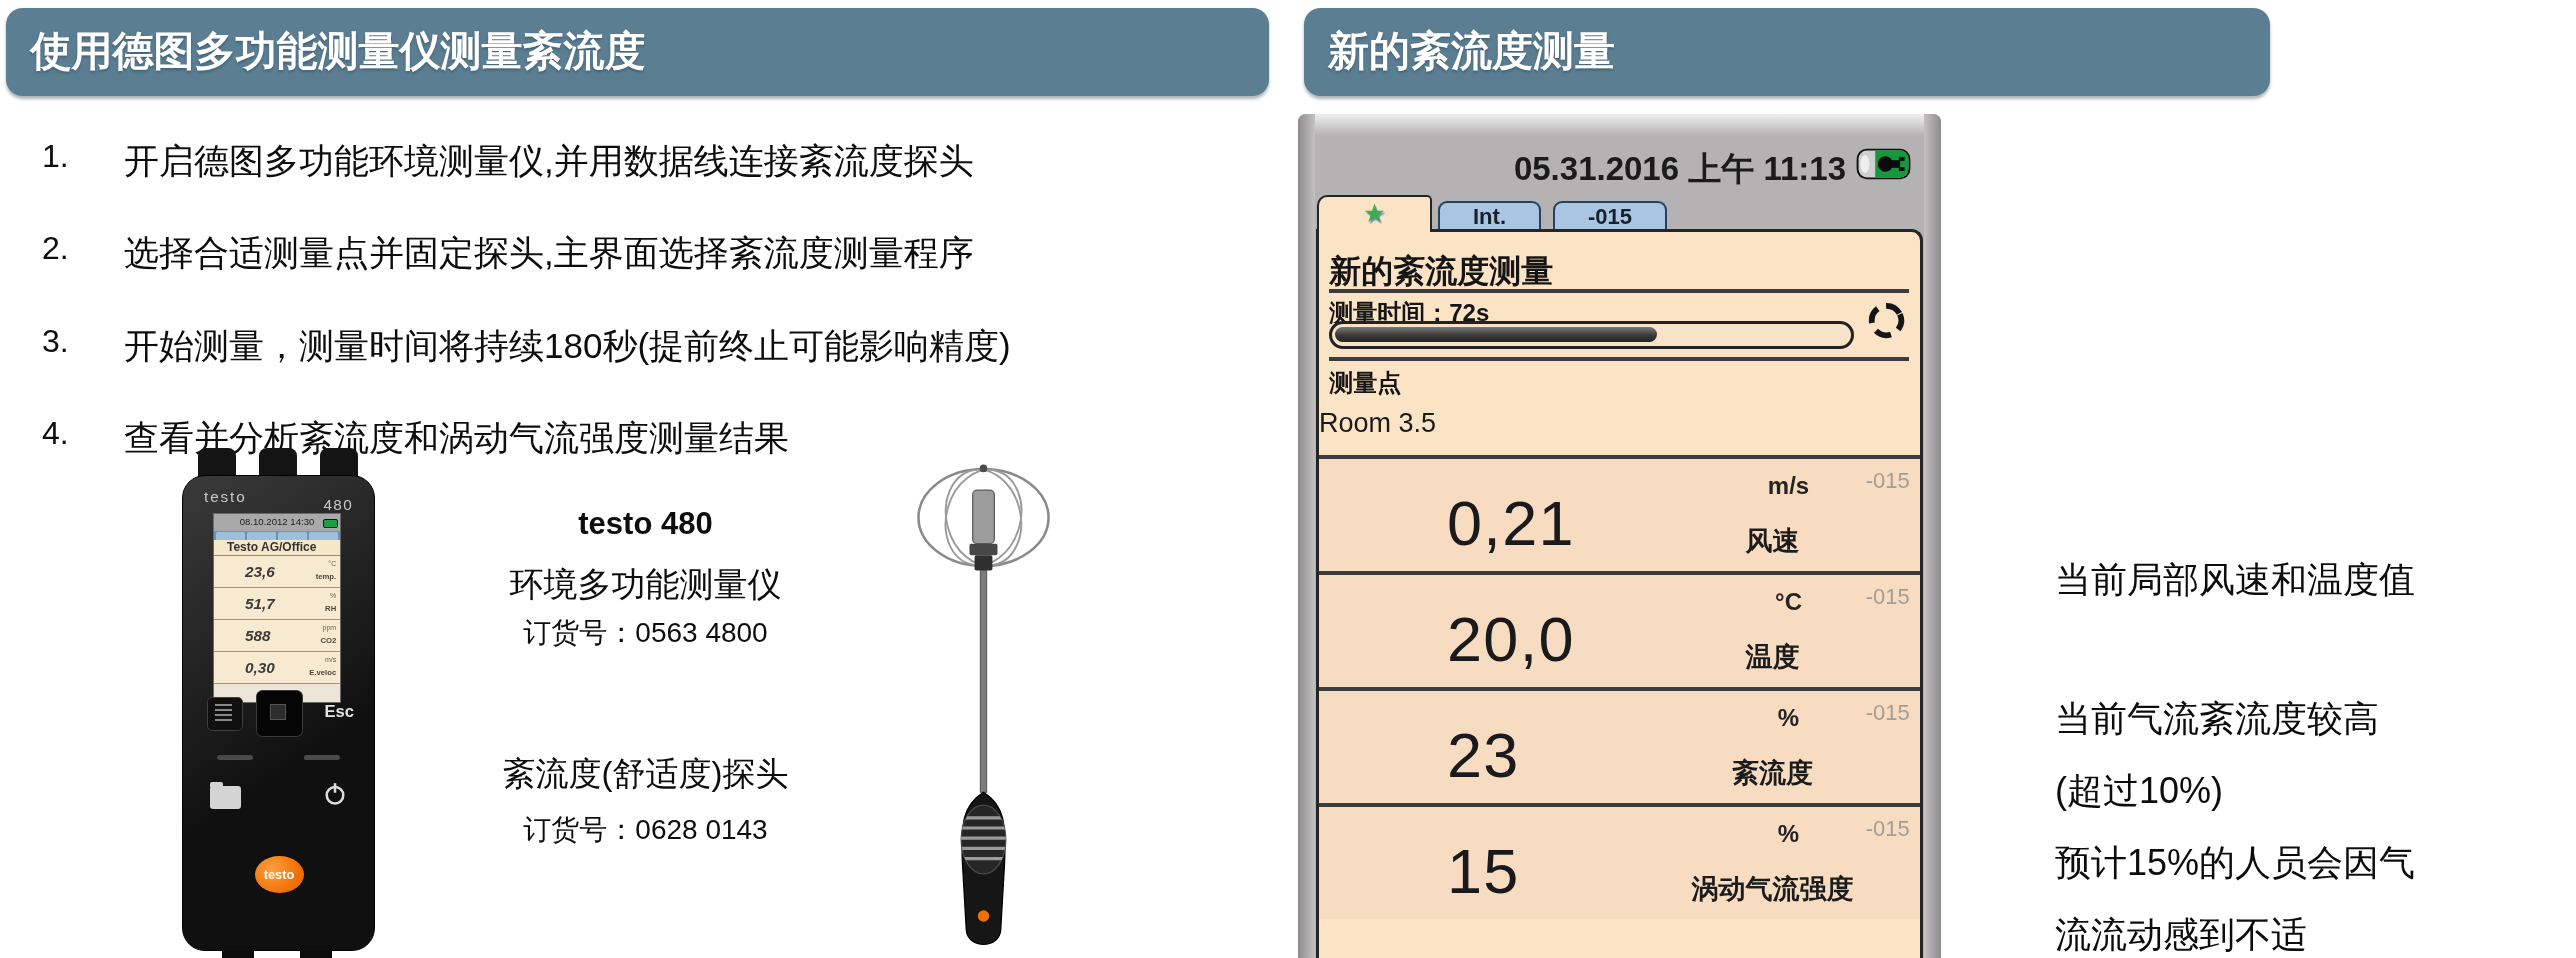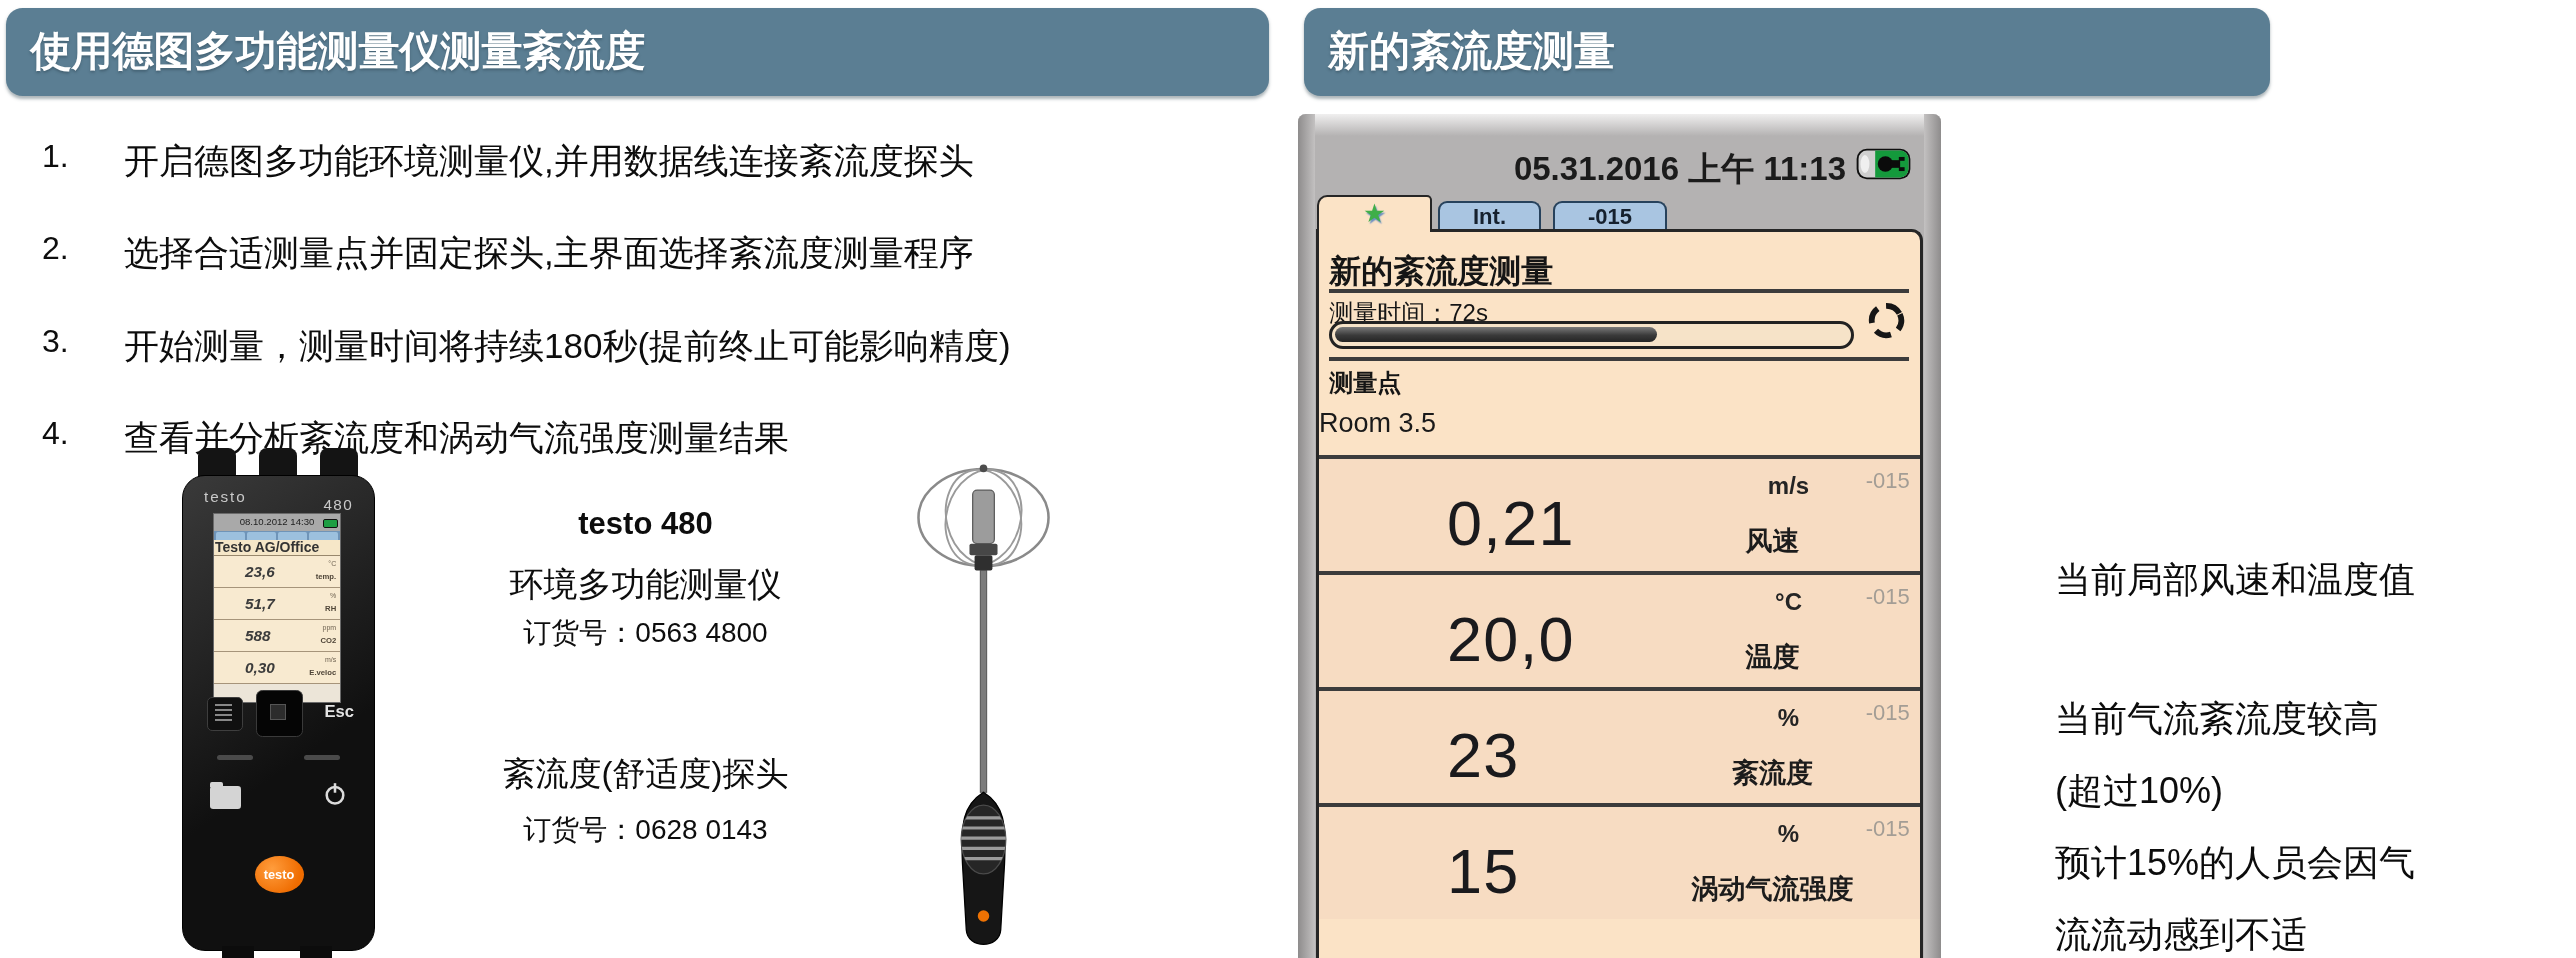--- a/index.html
+++ b/index.html
@@ -37,21 +37,21 @@
   .dp-body{position:absolute;left:1.3px;top:28px;width:193px;height:476px;border-radius:23px;
     background:linear-gradient(145deg,#3a3a3a,#101010 60%);border:1.3px solid #000;box-sizing:border-box;}
   .dp-brand{position:absolute;left:23px;top:41px;font-size:15.3px;color:#c9c9c9;letter-spacing:1.9px;}
   .dp-model{position:absolute;right:23px;top:49px;font-size:15.3px;color:#c9c9c9;letter-spacing:1.3px;}
   .dp-screen{position:absolute;left:32px;top:66px;width:128px;height:190px;background:#ece5d8;
     border:1.9px solid #6a6a6a;box-sizing:border-box;overflow:hidden;}
   .dps-status{position:relative;height:16.6px;background:#a9a9a9;font-size:9.6px;line-height:16.6px;text-align:center;color:#222;}
   .dps-batt{position:absolute;right:1.9px;top:4.5px;width:12.8px;height:7.7px;background:#1d9e43;border-radius:1.9px;border:0.6px solid #111;}
   .dps-tabs{height:9.6px;background:#6f94b8;display:flex;gap:1.3px;padding:1.3px 1.9px 0 1.9px;box-sizing:border-box;}
   .dps-tabs i{flex:1;background:#9cc0de;border-radius:1.9px 1.9px 0 0;}
-  .dps-site{height:15.3px;line-height:15.3px;background:#f6e7c8;border-bottom:1.3px solid #98876c;font-size:14px;font-weight:bold;color:#333;padding-left:1px;text-align:left;}
+  .dps-site{height:15.3px;line-height:15.3px;background:#f6e7c8;border-bottom:1.3px solid #98876c;font-size:12px;font-weight:bold;color:#333;padding-left:13px;text-align:left;}
   .dps-row{position:relative;height:31px;background:#f8ead0;border-bottom:1.3px solid #a6947a;}
   .dps-row .mv{position:absolute;left:31px;top:7px;font-size:15.3px;font-weight:bold;color:#3c3c3c;font-style:italic;}
   .dps-row .mu{position:absolute;right:3.8px;top:3.8px;font-size:7px;color:#6f6352;}
   .dps-row .ml{position:absolute;right:3.8px;top:15.3px;font-size:7.7px;color:#4f4538;font-weight:bold;}
   .k-book{position:absolute;left:25.5px;top:250px;width:34px;height:32px;background:#101010;border:1.3px solid #3e3e3e;border-radius:5.1px;}
   .k-book::after{content:"";position:absolute;left:7.7px;top:6.4px;width:16.6px;height:16.6px;
     background:repeating-linear-gradient(#888 0 1.9px,transparent 1.9px 5.1px);}
   .k-nav{position:absolute;left:75px;top:243px;width:45px;height:45px;background:#050505;border:1.9px solid #3a3a3a;border-radius:6.4px;}
   .k-nav::after{content:"";position:absolute;left:12.8px;top:12.8px;width:14px;height:14px;background:#2c2c2c;border:1.3px solid #555;}
   .k-esc{position:absolute;right:22px;top:255px;font-size:16.6px;color:#e4e4e4;font-weight:bold;}
@@ -81,21 +81,21 @@
   .tab-b{position:absolute;top:87px;height:31px;background:#a9c5e1;border:2.6px solid #27425c;border-bottom:none;
     border-radius:9px 9px 0 0;box-sizing:border-box;color:#16212e;font-weight:bold;font-size:22px;line-height:27px;text-align:center;z-index:1;}
   .tab-int{left:140px;width:103px;}
   .tab-015{left:255px;width:114px;}
   .panel{position:absolute;left:18px;top:115px;width:607px;height:809px;background:#fbe3c6;
     border:3.2px solid #262626;border-bottom:none;border-radius:0 11.5px 0 0;box-sizing:border-box;z-index:2;}
   .scr-title{position:absolute;left:10.2px;top:18px;font-size:32px;font-weight:bold;color:#151515;}
   .rule{position:absolute;left:10.2px;width:580px;height:3.8px;background:#3c3c3c;}
   .rule1{top:57px;}
   .rule2{top:125px;}
-  .time-label{position:absolute;left:10.2px;top:65px;font-size:24px;font-weight:normal;color:#151515;}
+  .time-label{position:absolute;left:10.2px;top:65px;font-size:24px;font-weight:bold;color:#151515;}
   .refresh{position:absolute;right:12.8px;top:68px;width:41px;height:41px;}
   .pbar{position:absolute;left:10.2px;top:89px;width:525px;height:28px;border:3.2px solid #222;border-radius:14px;background:#f6e3c8;box-sizing:border-box;}
   .pfill{position:absolute;left:3.2px;top:3.2px;height:15.3px;width:62%;border-radius:7.7px;
     background:linear-gradient(#7a7a7a 0%,#3a3a3a 55%,#242424);}
   .point-label{position:absolute;left:10.2px;top:135px;font-size:24px;font-weight:bold;color:#151515;}
   .room{position:absolute;left:0;top:176px;width:100%;font-size:27px;color:#1a1a1a;}
   .mrows{position:absolute;left:0;top:223px;width:100%;}
   .mrow{position:relative;width:100%;height:116px;background:#f7dcc2;border-top:4.5px solid #3c3c3c;box-sizing:border-box;}
   .m-val{position:absolute;left:128px;top:29px;font-size:63px;line-height:70px;color:#1a1a1d;letter-spacing:1.3px;}
   .m-unit{position:absolute;left:415px;top:12.8px;width:109px;text-align:center;font-size:24px;font-weight:bold;color:#242424;}

